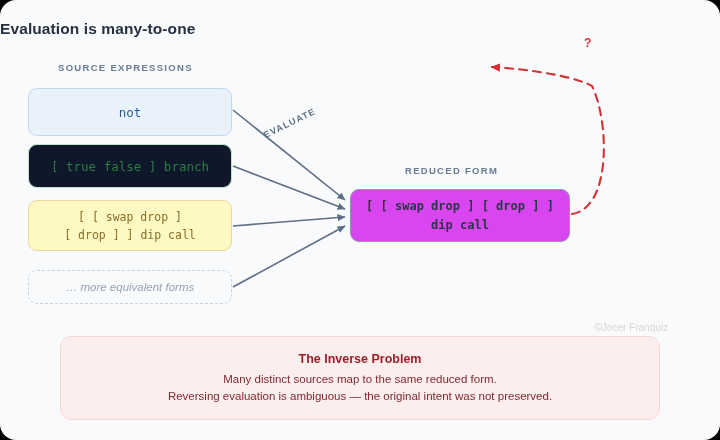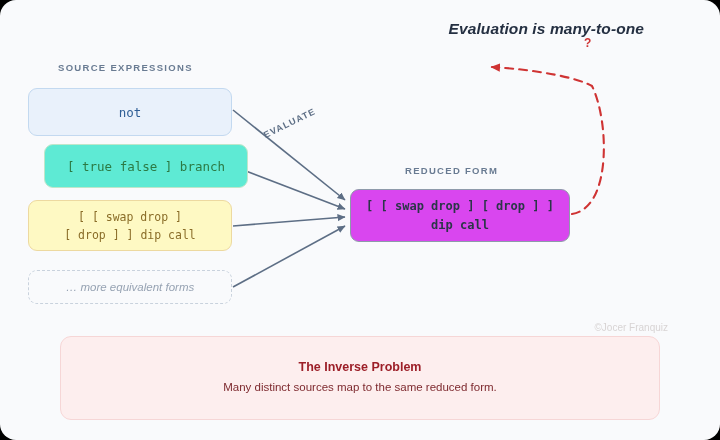--- a/index.html
+++ b/index.html
@@ -30,26 +30,25 @@
     width: 720px;
     height: 440px;
     pointer-events: none;
   }
 
   .title {
     position: absolute;
     left: 0;
     top: 20px;
     width: 644px;
-    text-align: right;
+    text-align: left;
     font-size: 15.5px;
     font-weight: bold;
     color: #253042;
     letter-spacing: 0.1px;
-    font-style: italic;
   }
 
   .col-label {
     position: absolute;
     font-size: 9.5px;
     font-weight: bold;
     letter-spacing: 1.3px;
     color: #697b92;
   }
   .col-label.src  { left: 58px; top: 62px; }
@@ -70,22 +69,22 @@
     text-align: center;
   }
 
   .node.src-a {
     left: 28px; top: 88px; width: 204px; height: 48px;
     background: #e9f1fb;
     border-color: #c3d9f0;
     color: #2f5f96;
   }
   .node.src-b {
-    left: 44px; top: 144px; width: 204px; height: 44px;
-    background: #5eead4;
+    left: 28px; top: 144px; width: 204px; height: 44px;
+    background: #0f172a;
     border-color: #bfe6ca;
     color: #2c7a44;
   }
   .node.src-c {
     left: 28px; top: 200px; width: 204px; height: 51px;
     background: #fef9c3;
     border-color: #edd9a0;
     color: #8a6d28;
     font-size: 11.5px;
     line-height: 18px;
@@ -231,15 +230,16 @@
 
   <div class="edge-label">EVALUATE</div>
 
   <div class="q-mark">?</div>
 
   <div class="watermark">©Jocer Franquiz</div>
 
   <div class="panel">
     <div class="panel-title">The Inverse Problem</div>
     <div class="panel-line">Many distinct sources map to the same reduced form.</div>
+    <div class="panel-line">Reversing evaluation is ambiguous — the original intent was not preserved.</div>
   </div>
 
 </div>
 
 </body></html>

